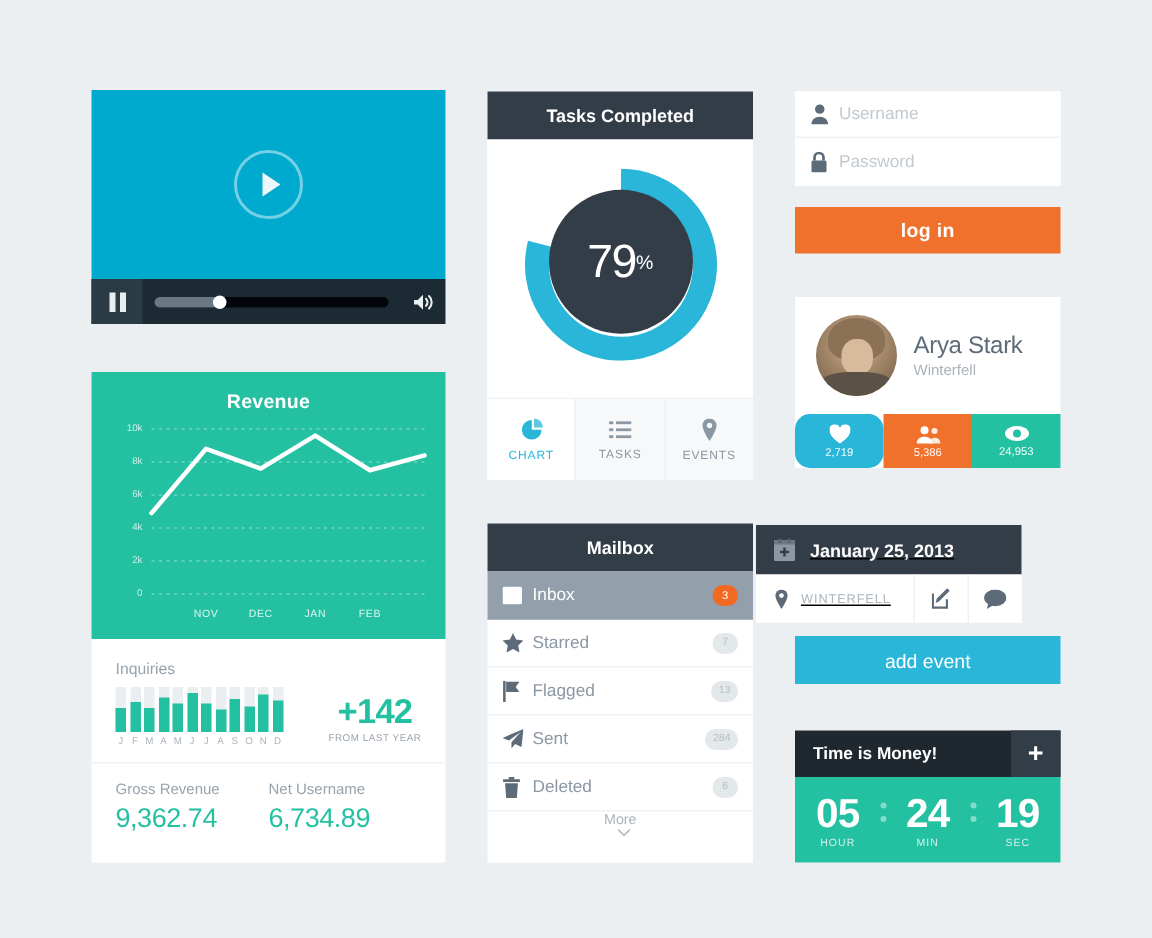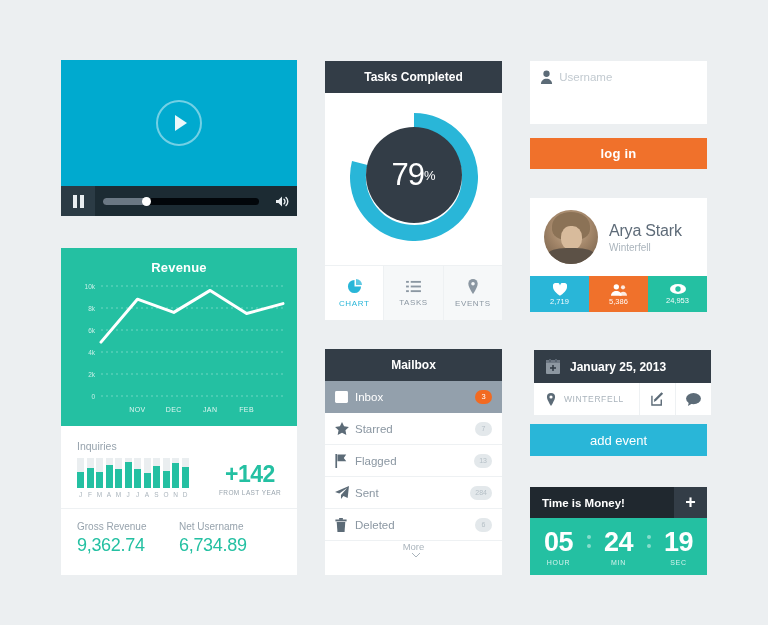--- a/index.html
+++ b/index.html
@@ -185,21 +185,21 @@
   .pf-name { font-size: 16px; color: #5e6b78; letter-spacing: -.2px; }
   .pf-sub { font-size: 10px; color: #aab4bc; margin-top: 2px; }
   .pf-stats { display: flex; height: 36px; }
   .pf-stat {
     flex: 1; display: flex; flex-direction: column;
     align-items: center; justify-content: center; gap: 1px; color: #fff;
   }
   .pf-stat-val { font-size: 7.5px; opacity: .95; }
 
   
-  #event-card { left: 534px; top: 350px; width: 177px; height: 65px; }
+  #event-card { left: 504px; top: 350px; width: 177px; height: 65px; text-decoration: underline; }
   .ev-head {
     height: 33px; background: #333d47; color: #fff;
     display: flex; align-items: center; padding: 0 12px; gap: 10px;
     font-size: 12px; font-weight: bold;
   }
   .ev-body { height: 32px; display: flex; align-items: center; background: #fff; }
   .ev-loc {
     flex: 1; display: flex; align-items: center; gap: 8px; padding: 0 12px;
     font-size: 8.5px; color: #aab4bc; letter-spacing: .6px;
   }
@@ -506,37 +506,46 @@
   <div class="card" id="login-form">
     <div class="lg-field">
       <span class="lg-ico">
         <svg width="13" height="14" viewBox="0 0 14 15">
           <circle cx="7" cy="4" r="3.4" fill="currentColor"></circle>
           <path d="M1 15c0-3.4 2.7-5.6 6-5.6s6 2.2 6 5.6z" fill="currentColor"></path>
         </svg>
       </span>
       <input class="lg-input" type="text" value="" placeholder="Username" style="">
     </div>
+    <div class="lg-field">
+      <span class="lg-ico">
+        <svg width="12" height="14" viewBox="0 0 12 14">
+          <path d="M3 6V4a3 3 0 016 0v2" stroke="currentColor" stroke-width="1.8" fill="none"></path>
+          <rect x="1" y="6" width="10" height="8" rx="1" fill="currentColor"></rect>
+        </svg>
+      </span>
+      <input class="lg-input" type="password" value="" placeholder="Password" style="">
+    </div>
   </div>
   <button id="login-button" style="background: rgb(240, 113, 43);">log in</button>
 
   <div class="card" id="profile-card">
     <div class="pf-top">
       <div class="pf-avatar">
         <span class="hair"></span>
         <span class="face"></span>
         <span class="collar"></span>
       </div>
       <div>
         <div class="pf-name">Arya Stark</div>
         <div class="pf-sub">Winterfell</div>
       </div>
     </div>
     <div class="pf-stats">
-      <div class="pf-stat" id="stat-likes" style="background: rgb(41, 182, 216);">
+      <div class="pf-stat" id="stat-likes" style="background: rgb(41, 182, 216); border-radius: 10px;">
         <svg width="14" height="13" viewBox="0 0 16 14">
           <path d="M8 14S0 9 0 4.3A4.1 4.1 0 018 2.3 4.1 4.1 0 0116 4.3C16 9 8 14 8 14z" fill="#fff"></path>
         </svg>
         <span class="pf-stat-val">2,719</span>
       </div>
       <div class="pf-stat" id="stat-followers" style="background: rgb(240, 113, 43);">
         <svg width="16" height="13" viewBox="0 0 18 14">
           <circle cx="6" cy="4" r="3" fill="#fff"></circle>
           <path d="M0 14c0-3.2 2.7-5.2 6-5.2s6 2 6 5.2z" fill="#fff"></path>
           <circle cx="13.5" cy="4.6" r="2.3" fill="#fff" opacity=".85"></circle>

